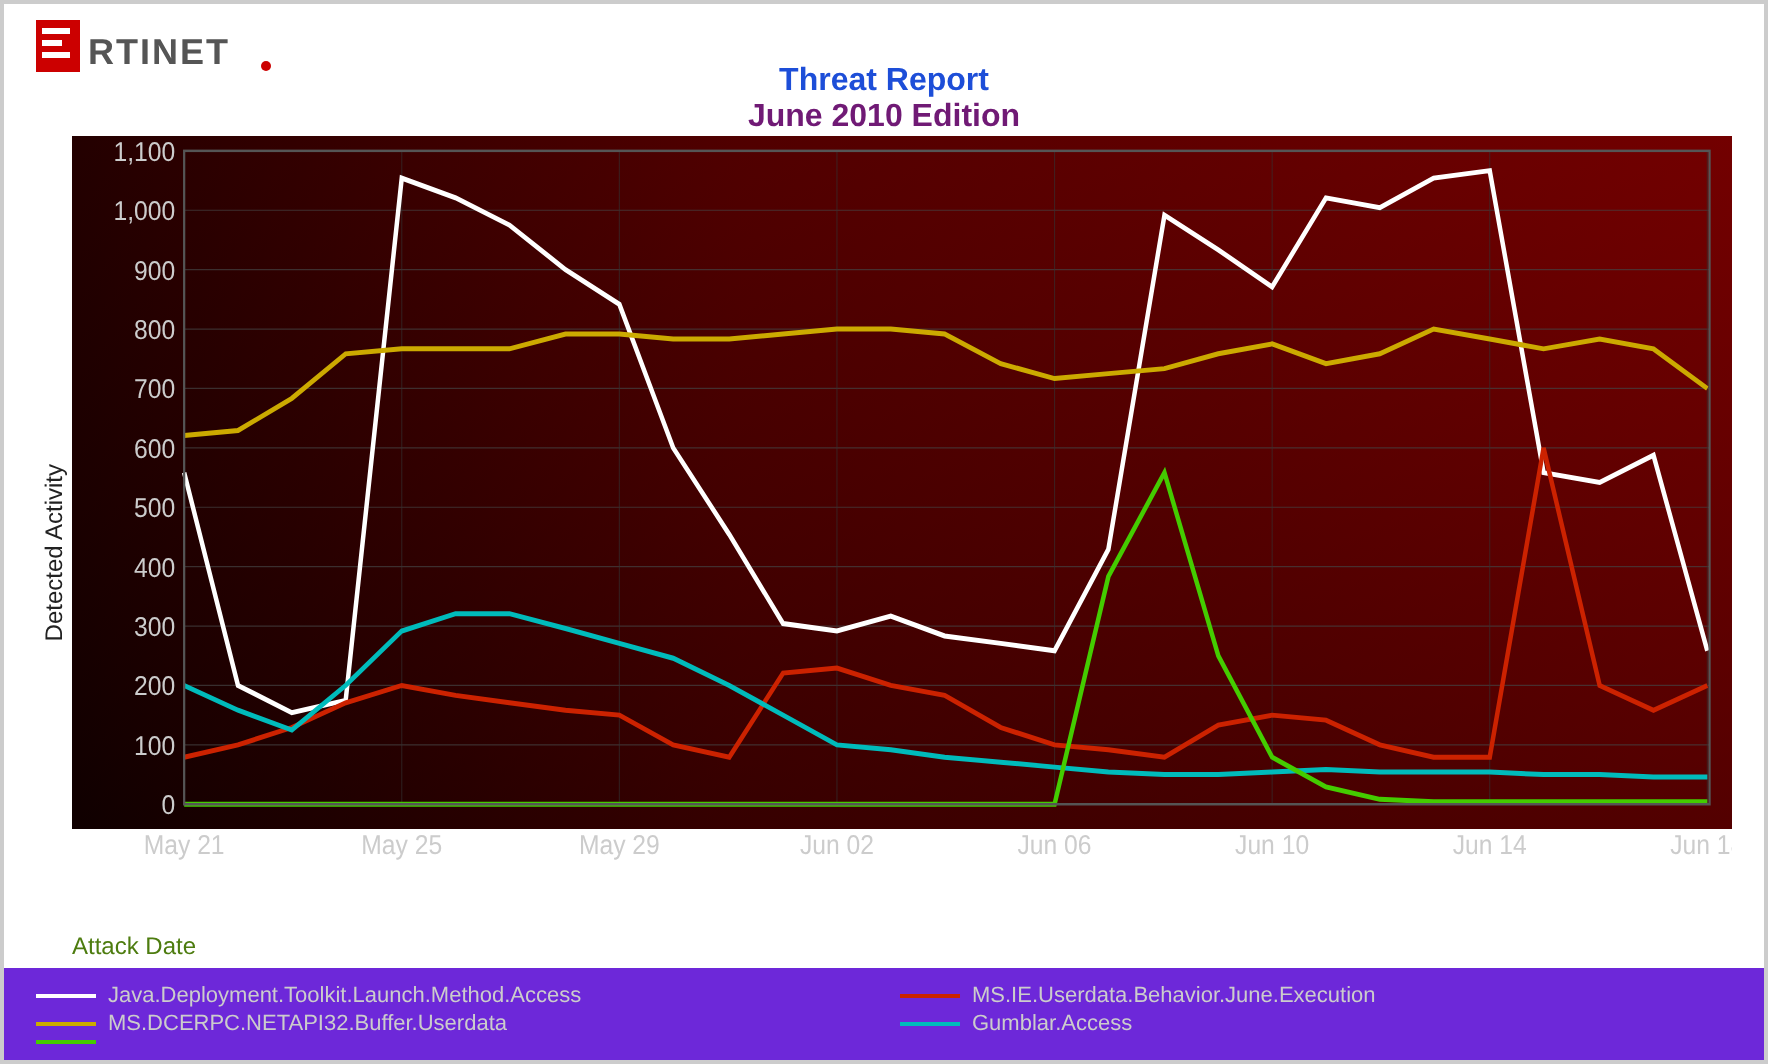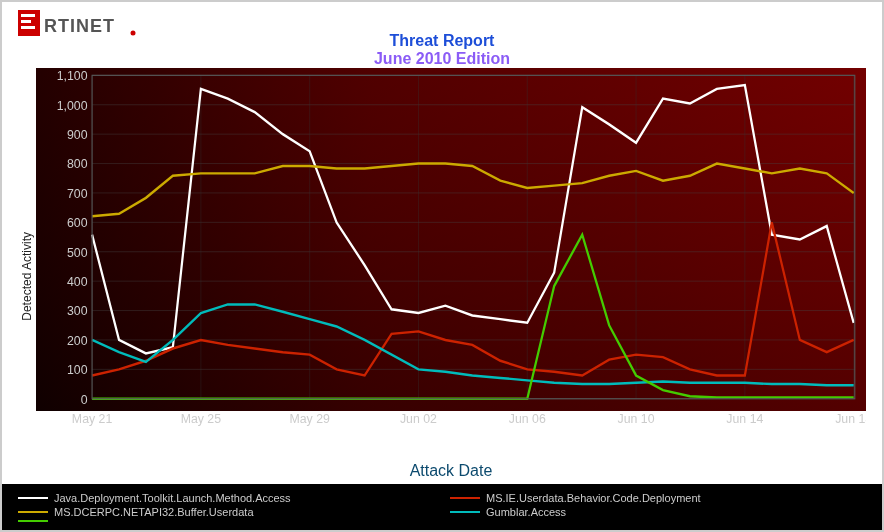--- a/index.html
+++ b/index.html
@@ -38,27 +38,27 @@
     .chart-inner {
       flex: 1;
       display: flex;
       flex-direction: column;
     }
     .svg-chart {
       flex: 1;
       width: 100%;
     }
     .x-axis-label {
-      text-align: center;
-      font-size: 16px;
-      color: #0c4a6e;
+      text-align: left;
+      font-size: 12px;
+      color: #4d7c0f;
       padding: 2px 0 4px 0;
     }
     .legend {
-      background: #000000;
+      background: #6d28d9;
       color: #ccc;
       padding: 8px 16px;
       display: grid;
       grid-template-columns: 1fr 1fr;
       gap: 2px 16px;
       font-size: 11px;
     }
     .legend-item {
       display: flex;
       align-items: center;
@@ -89,21 +89,21 @@
         <rect x="3" y="12" width="10" height="3" fill="#fff"></rect>
         <rect x="3" y="18" width="14" height="3" fill="#fff"></rect>
 
         <text x="26" y="24" font-family="Arial Black, Arial" font-weight="900" font-size="18" fill="#555" letter-spacing="1">RTINET</text>
 
         <circle cx="115" cy="25" r="2.5" fill="#cc0000"></circle>
       </svg>
     </div>
     <div style="text-align:center; margin-top:-8px;">
       <div style="font-size:16px; font-weight:bold; color:#1d4ed8;">Threat Report</div>
-      <div style="font-size:16px; font-weight:bold; color:#8b5cf6;">June 2010 Edition</div>
+      <div style="font-size:16px; font-weight:bold; color:#701a75;">June 2010 Edition</div>
     </div>
   </div>
 
   <div class="chart-area">
     <div class="y-axis-label">Detected Activity</div>
     <div class="chart-inner">
       <svg class="svg-chart" viewBox="0 0 740 320" preserveAspectRatio="none" xmlns="http://www.w3.org/2000/svg">
         <defs>
           <linearGradient id="bgGrad" x1="0" y1="0" x2="1" y2="0">
             <stop offset="0%" stop-color="#1a0000"></stop>
@@ -337,21 +337,21 @@
     </div>
   </div>
 
   <div class="legend">
     <div class="legend-item">
       <div class="legend-line" style="background:#ffffff;"></div>
       <span class="legend-text">Java.Deployment.Toolkit.Launch.Method.Access</span>
     </div>
     <div class="legend-item">
       <div class="legend-line" style="background:#cc2200;"></div>
-      <span class="legend-text">MS.IE.Userdata.Behavior.Code.Deployment</span>
+      <span class="legend-text">MS.IE.Userdata.Behavior.June.Execution</span>
     </div>
     <div class="legend-item">
       <div class="legend-line" style="background:#ccaa00;"></div>
       <span class="legend-text">MS.DCERPC.NETAPI32.Buffer.Userdata</span>
     </div>
     <div class="legend-item">
       <div class="legend-line" style="background:#00bbbb;"></div>
       <span class="legend-text">Gumblar.Access</span>
     </div>
     <div class="legend-item">

